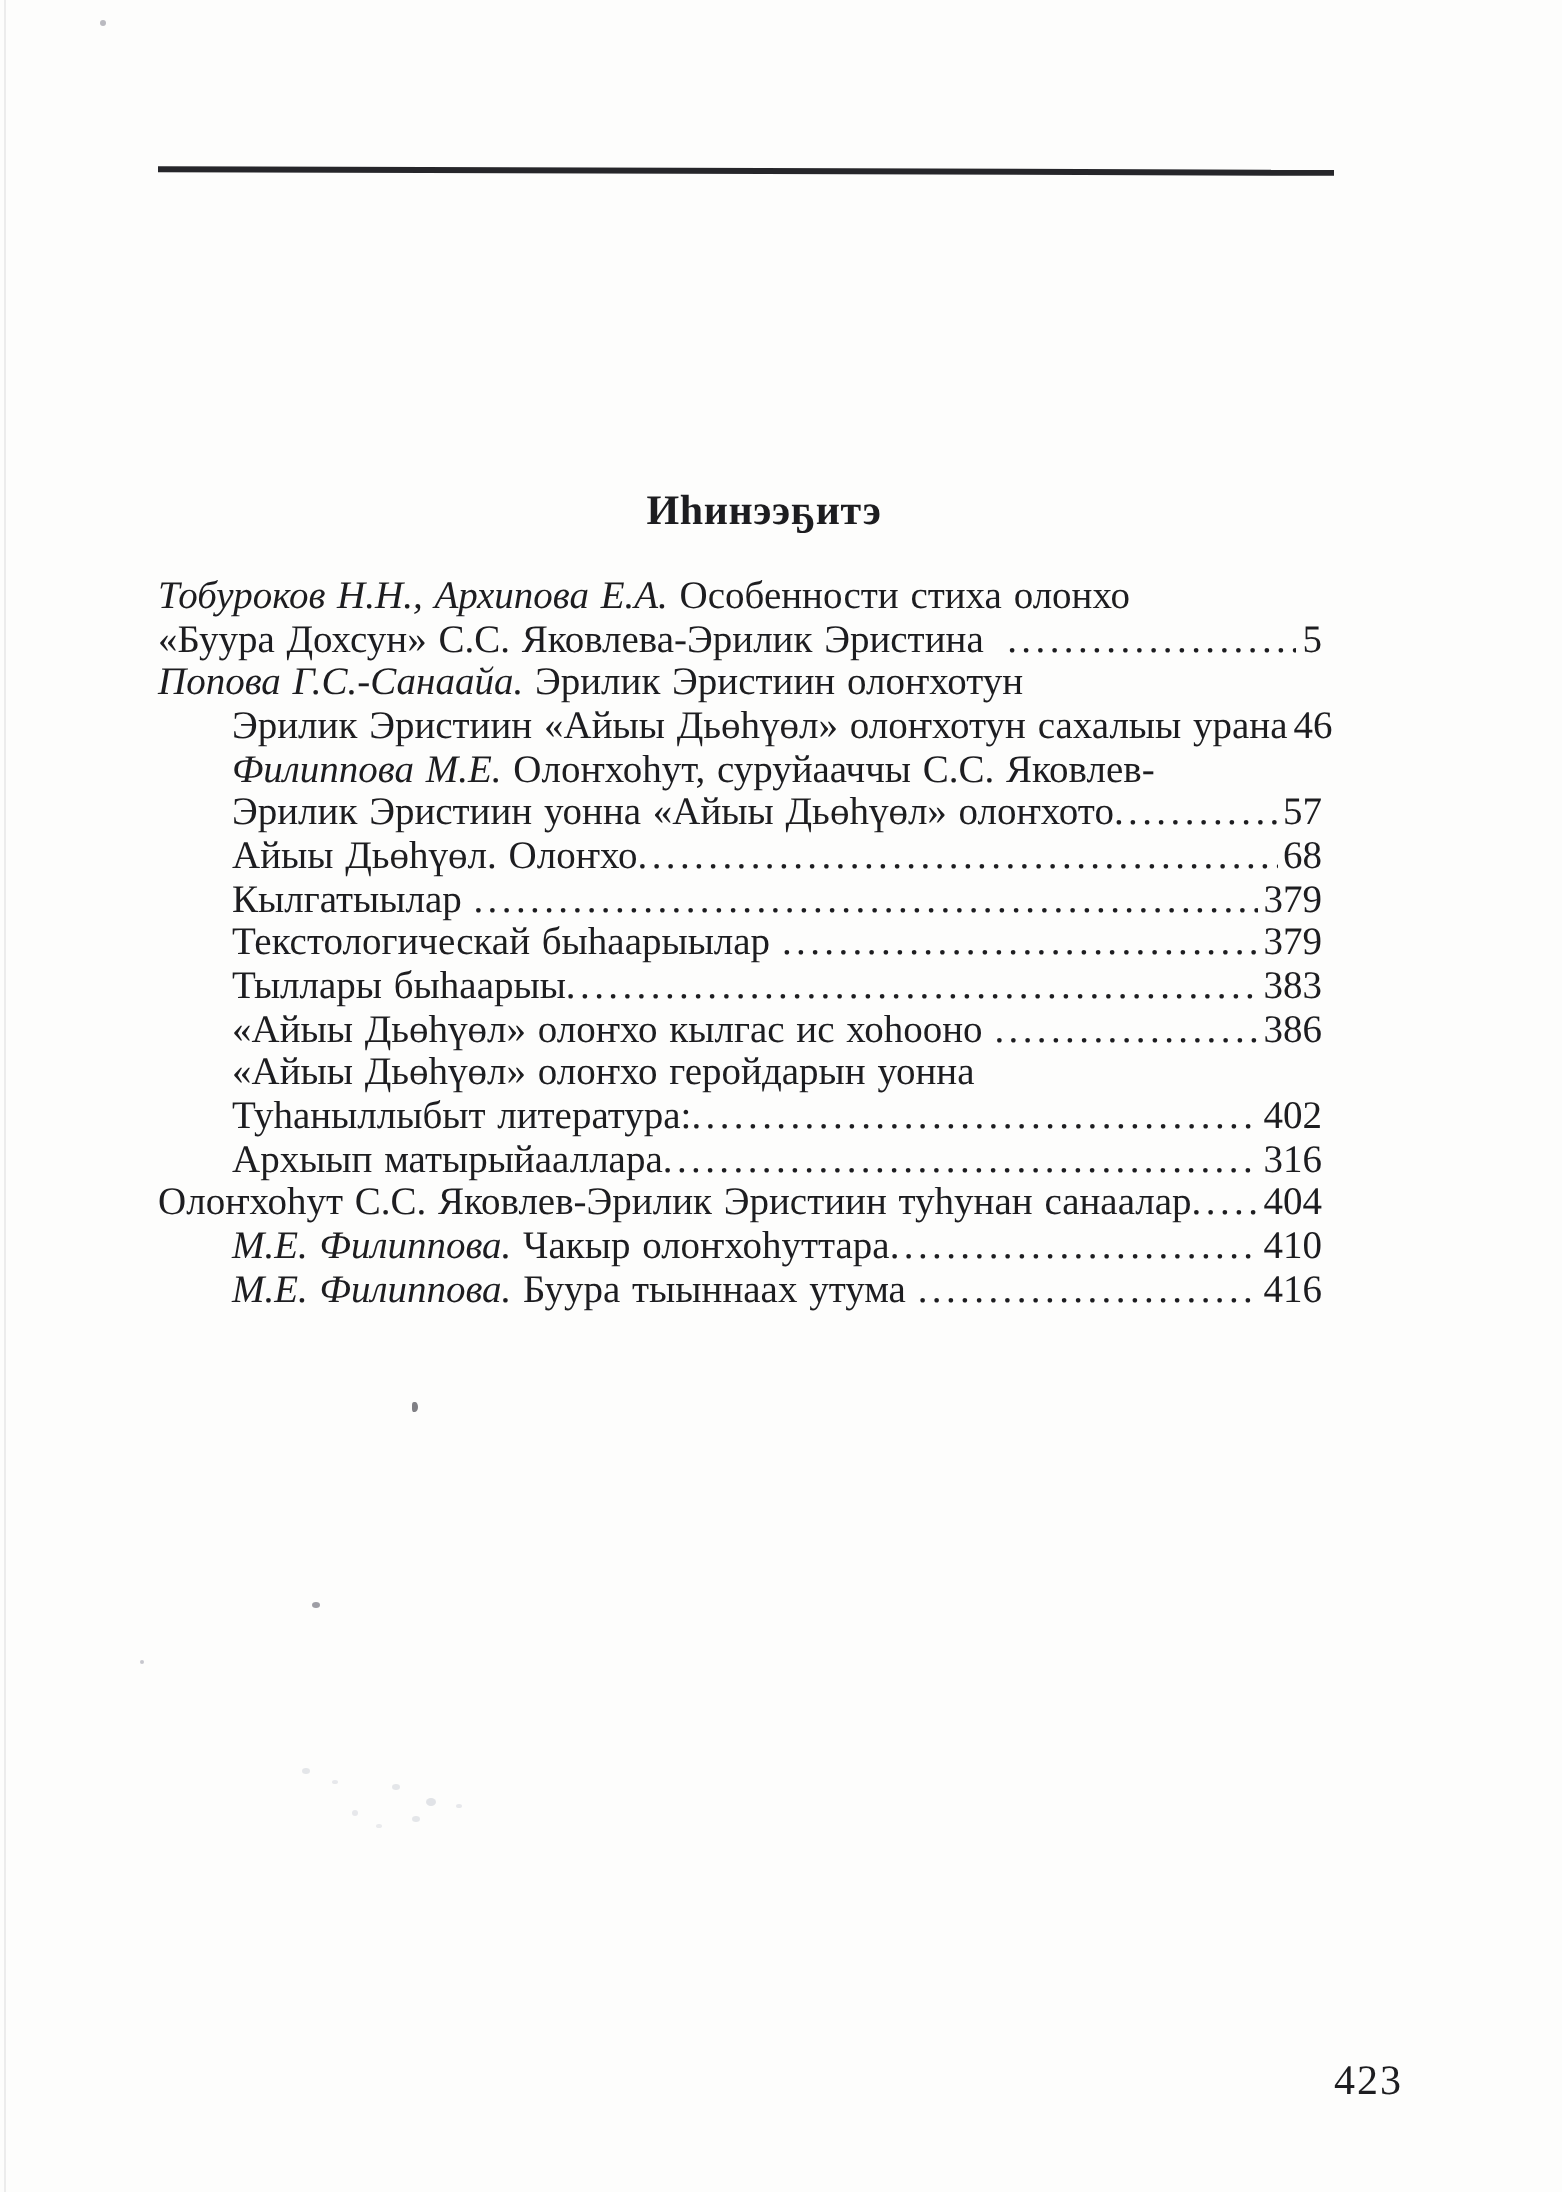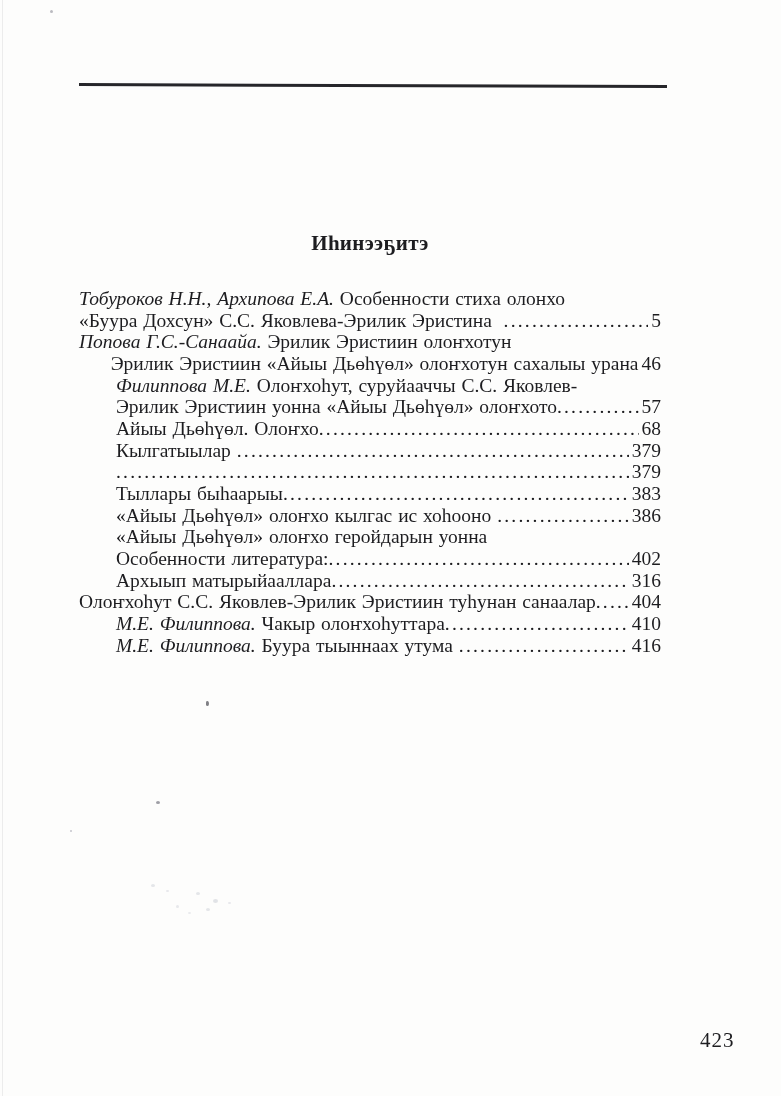--- a/index.html
+++ b/index.html
@@ -19,43 +19,43 @@
   }
 
   .top-rule {
     position:absolute; left:79px; top:84px; width:588px; height:3px;
     background:#26262a;
     transform:rotate(0.18deg);
   }
 
   .title {
     position:absolute; left:79px; top:231px; width:582px;
-    margin:0; text-align:center;
+    margin:12px; text-align:center;
     font-size:21px; font-weight:bold; letter-spacing:0.3px;
   }
 
   .toc {
     position:absolute; left:79px; top:288px; width:582px;
     font-size:19.5px; line-height:21.65px;
     word-spacing:1px;
   }
   .toc-row { display:flex; align-items:baseline; white-space:pre; }
-  .toc-row.ind1 { padding-left:37px;justify-content:flex-end; }
+  .toc-row.ind1 { padding-left:37px; }
   .toc-row .txt { flex:0 0 auto; }
   .toc-row .txt .it { font-style:italic;font-family:Liberation Serif, serif; }
   .leader { flex:1 1 auto; overflow:hidden; min-width:0; margin-right:3px; }
   .leader.dots::after {
     content:"..............................................................................................................................................";
     letter-spacing:2.2px;
   }
   .leader.space::after, .leader.none::after { content:""; }
   .pg { flex:0 0 auto; text-align:right; }
 
   .folio {
-    position:absolute; left:700px; top:1028px;
+    position:absolute; left:667px; top:1028px;
     font-size:21px; letter-spacing:1px;
   }
 
   .speck { position:absolute; border-radius:50%; }
   .s1 { left:156px; top:801px; width:4px; height:3px; background:#8d8d95; opacity:.85; }
   .s2 { left:70px;  top:830px; width:2px; height:2px; background:#b8b8c0; opacity:.8; }
   .s3 { left:50px;  top:10px;  width:3px; height:3px; background:#a9a9b0; opacity:.8; }
   .s4 { left:206px; top:701px; width:3px; height:5px; background:#6a6a70; opacity:.85; border-radius:40% 60% 60% 40%; }
   .smudge { position:absolute; border-radius:50%; background:#c6c9d2; }
   .m1 { left:151px; top:884px; width:4px; height:3px; opacity:.45; }
@@ -111,40 +111,41 @@
     <span class="txt"><span>Айыы Дьөһүөл. Олоҥхо</span></span>
     <span class="leader dots"></span>
     <span class="pg">68</span>
   </div>
       <div class="toc-row ind1">
     <span class="txt"><span>Кылгатыылар </span></span>
     <span class="leader dots"></span>
     <span class="pg">379</span>
   </div>
       <div class="toc-row ind1">
+    <span class="txt"><span>Текстологическай быһаарыылар </span></span>
     <span class="leader dots"></span>
     <span class="pg">379</span>
   </div>
       <div class="toc-row ind1">
     <span class="txt"><span>Тыллары быһаарыы</span></span>
     <span class="leader dots"></span>
     <span class="pg">383</span>
   </div>
       <div class="toc-row ind1">
     <span class="txt"><span>«Айыы Дьөһүөл» олоҥхо кылгас ис хоһооно </span></span>
     <span class="leader dots"></span>
     <span class="pg">386</span>
   </div>
       <div class="toc-row ind1">
     <span class="txt"><span>«Айыы Дьөһүөл» олоҥхо геройдарын уонна</span></span>
     <span class="leader none"></span>
     
   </div>
       <div class="toc-row ind1">
-    <span class="txt"><span>Особенности литература:</span></span>
+    <span class="txt"><span>Туһаныллыбыт литература:</span></span>
     <span class="leader dots"></span>
     <span class="pg">402</span>
   </div>
       <div class="toc-row ind1">
     <span class="txt"><span>Архыып матырыйааллара</span></span>
     <span class="leader dots"></span>
     <span class="pg">316</span>
   </div>
       <div class="toc-row">
     <span class="txt"><span>Олоҥхоһут С.С. Яковлев-Эрилик Эристиин туһунан санаалар</span></span>

